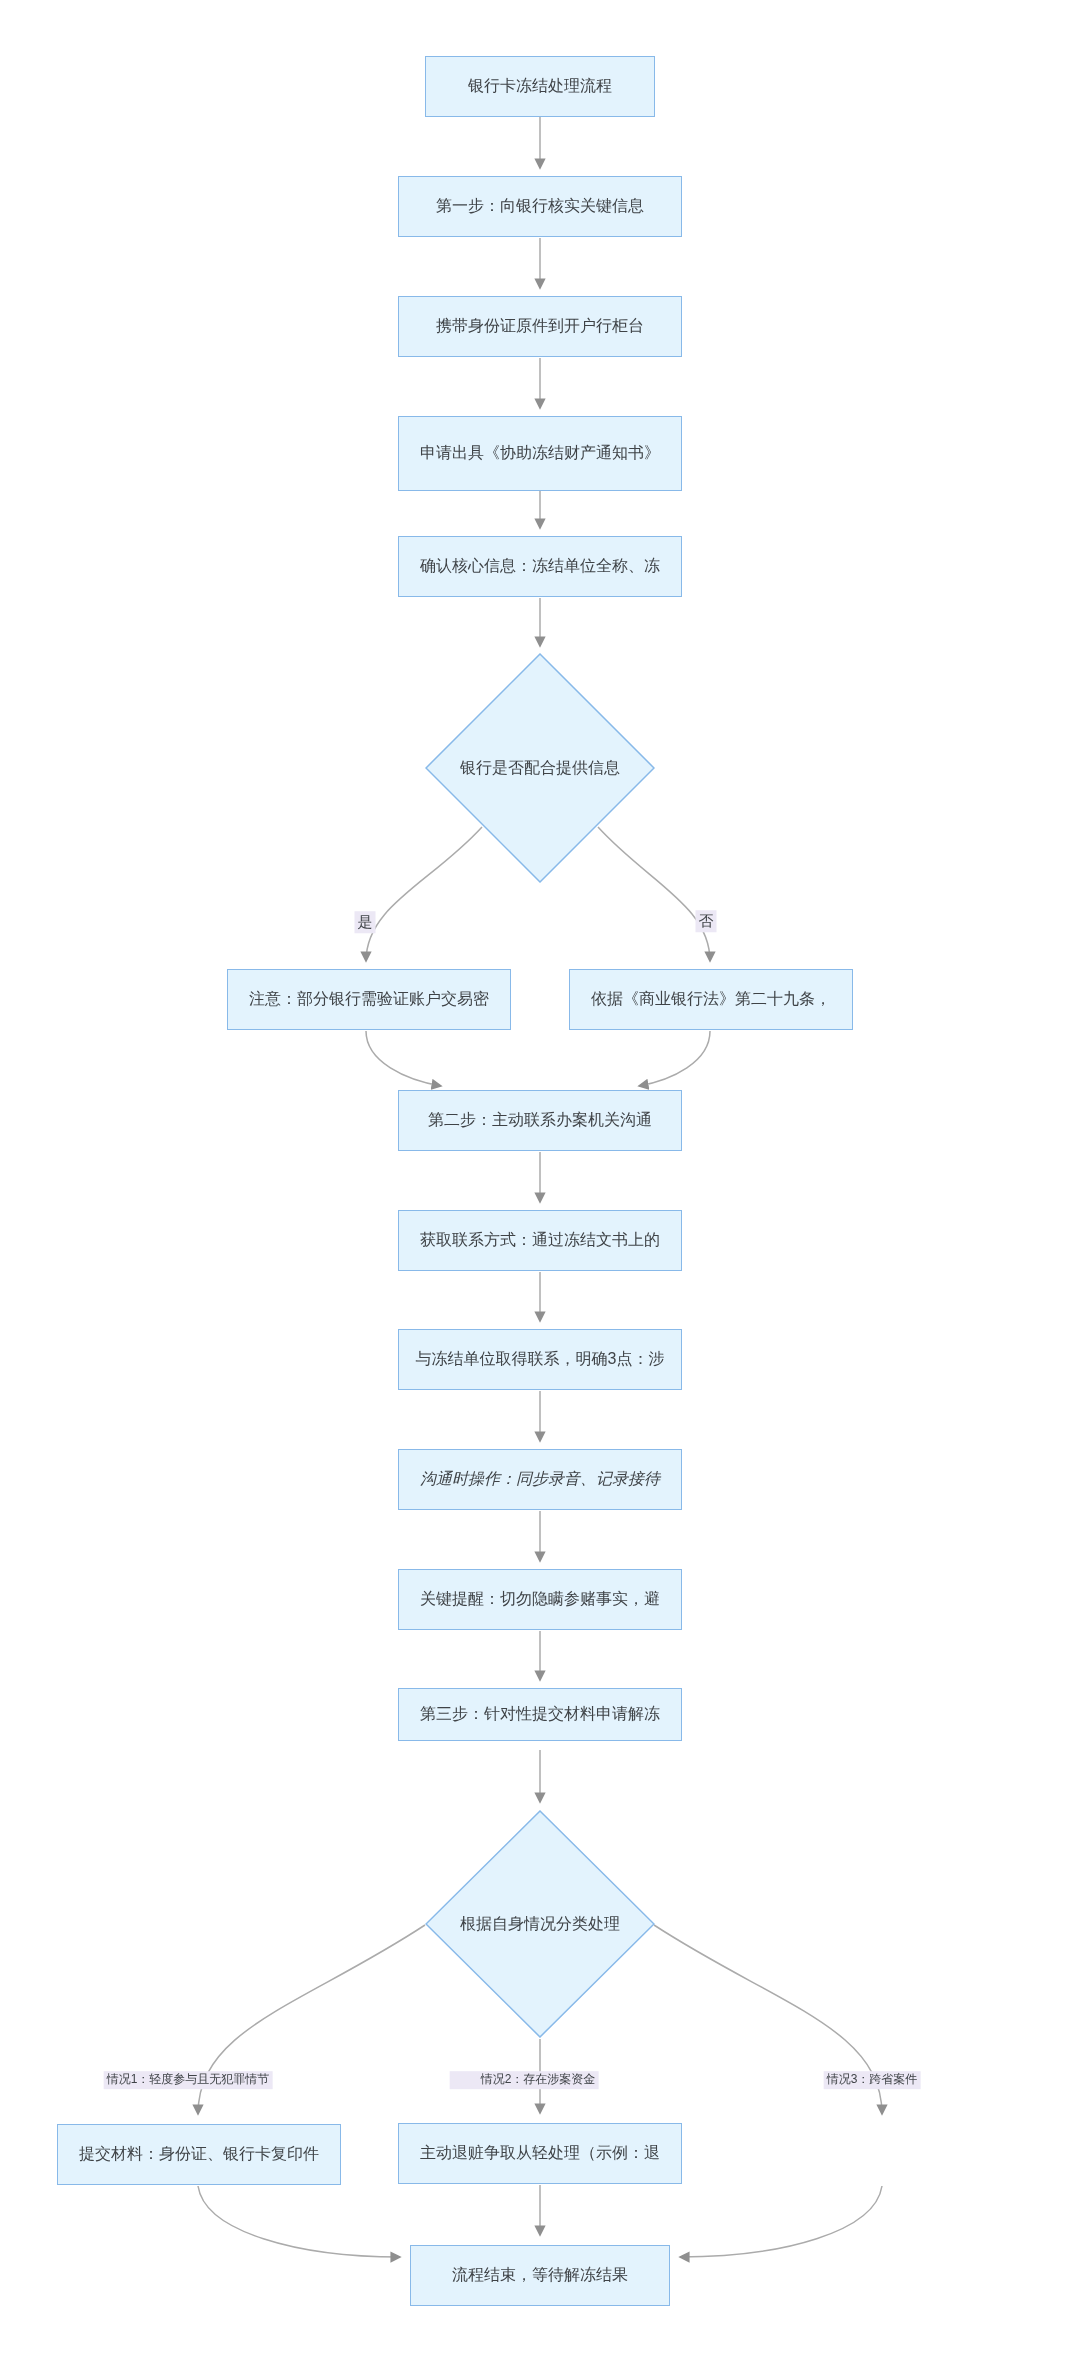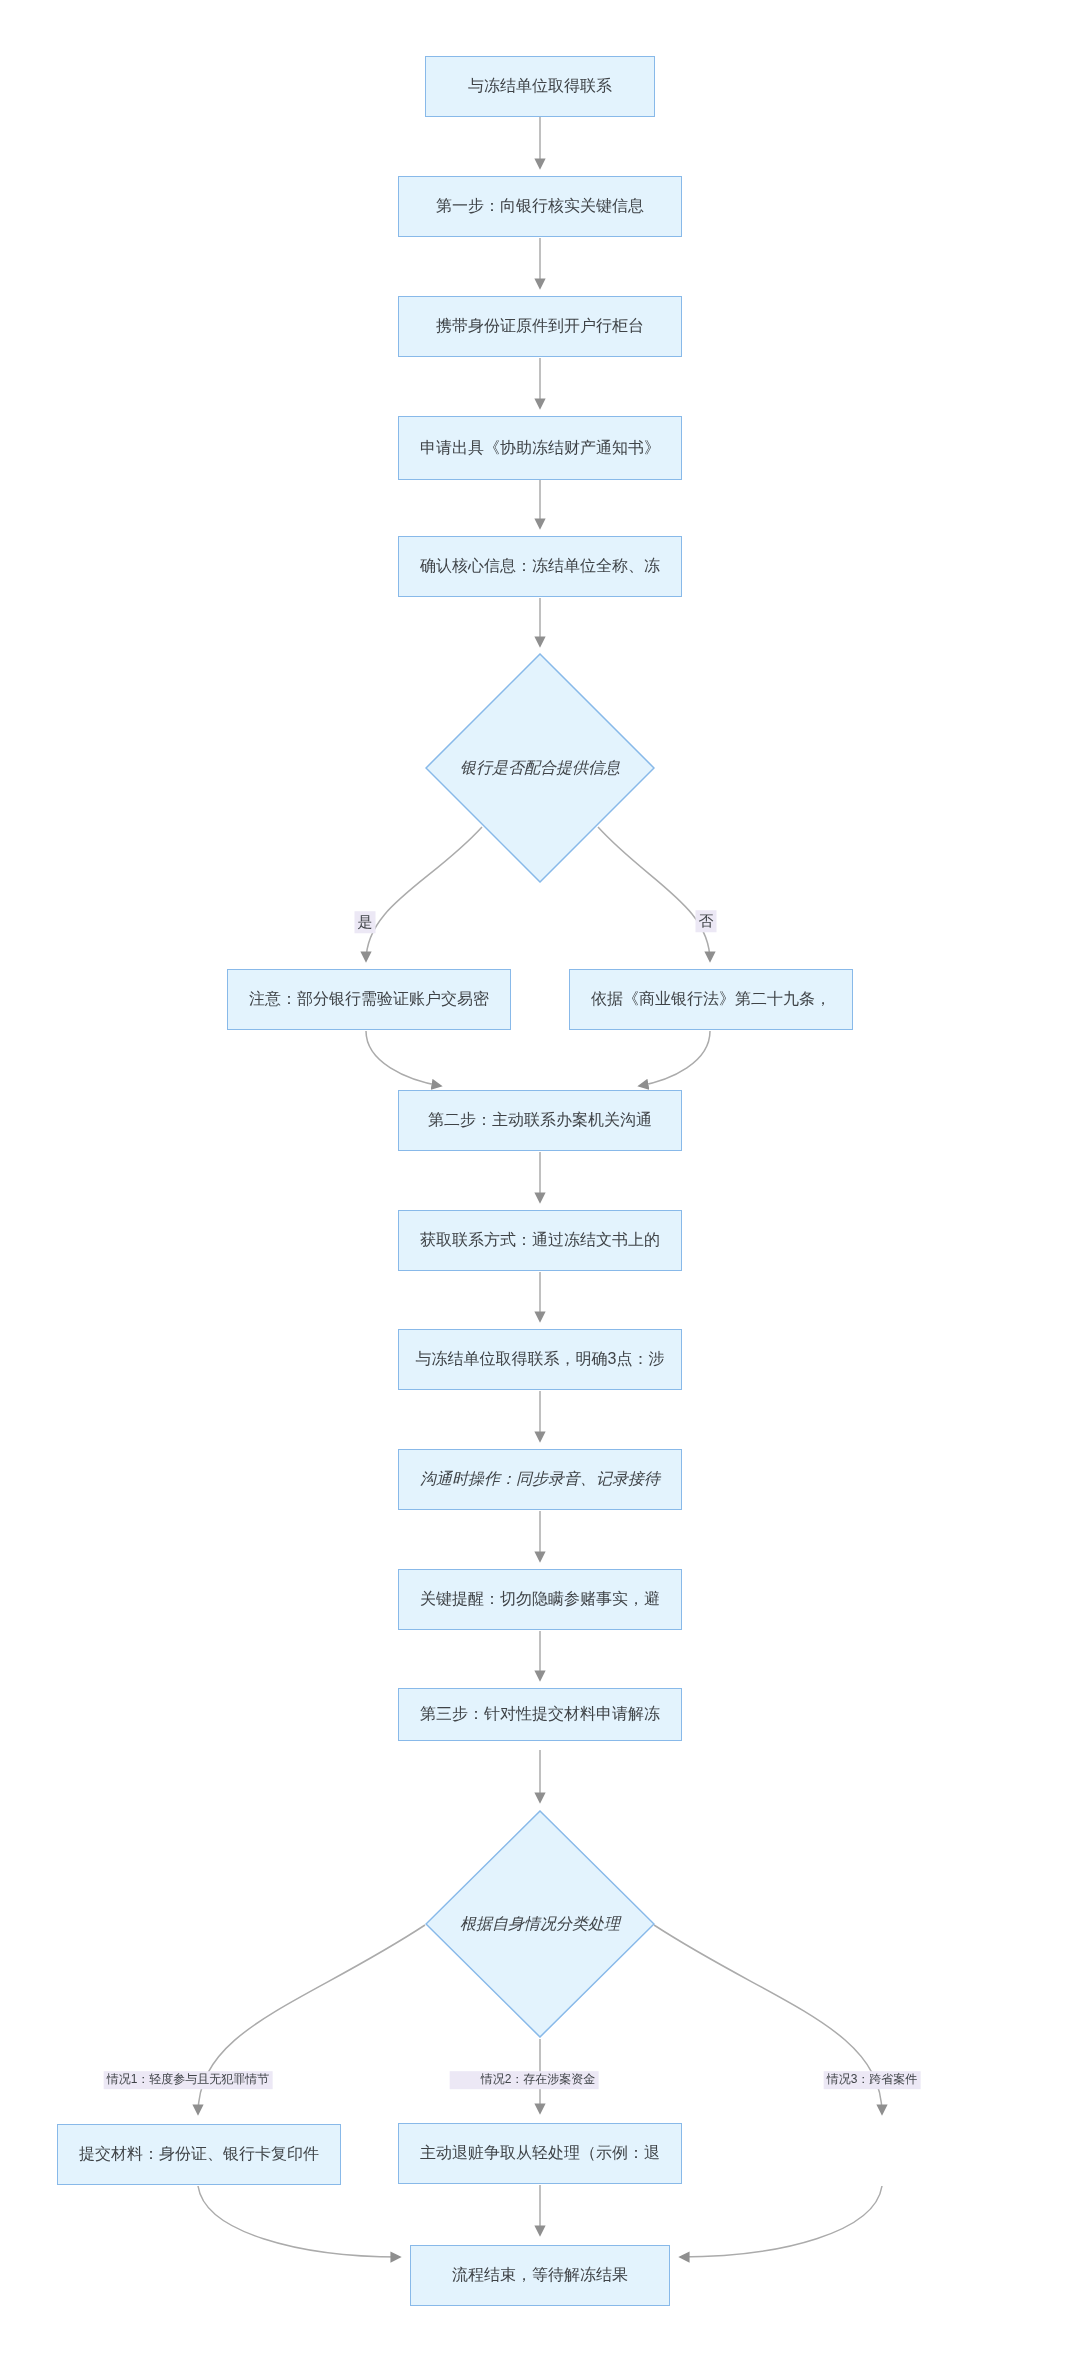--- a/index.html
+++ b/index.html
@@ -22,21 +22,21 @@
     white-space:nowrap;overflow:hidden;
     text-align:center;
   }
   .diamond{
     position:absolute;
     display:flex;align-items:center;justify-content:center;
   }
   .diamond svg{position:absolute;left:0;top:0;}
   .diamond .dlabel{
     position:relative;
-    color:#3f4347;font-size:16px;white-space:nowrap;font-style:italic;
+    color:#3f4347;font-size:16px;white-space:nowrap;
   }
   .edge-label{
     position:absolute;
     transform:translate(-50%,-50%);
     background:#ece8f5;
     color:#3f4347;
     font-size:12px;
     line-height:1.3;
     padding:1px 3px;
     white-space:nowrap;
@@ -71,27 +71,27 @@
       <path d="M540,1750 L540,1802" marker-end="url(#arrow)"></path>
       <path d="M425,1925 C305,2004 198,2028 198,2114" marker-end="url(#arrow)"></path>
       <path d="M540,2039 L540,2113" marker-end="url(#arrow)"></path>
       <path d="M654,1925 C775,2004 882,2028 882,2114" marker-end="url(#arrow)"></path>
       <path d="M198,2186 C205,2232 298,2257 400,2257" marker-end="url(#arrow)"></path>
       <path d="M540,2185 L540,2235" marker-end="url(#arrow)"></path>
       <path d="M882,2186 C875,2232 782,2257 680,2257" marker-end="url(#arrow)"></path>
     </g>
   </svg>
 
-  <div class="node" style="left:425px;top:56px;width:230px;height:61px;">与冻结单位取得联系</div>
+  <div class="node" style="left:425px;top:56px;width:230px;height:61px;">银行卡冻结处理流程</div>
 
   <div class="node" style="left:398px;top:296px;width:284px;height:61px;">携带身份证原件到开户行柜台</div>
 
   <div class="node" style="left:398px;top:176px;width:284px;height:61px;">第一步：向银行核实关键信息</div>
 
-  <div class="node" style="left:398px;top:416px;width:284px;height:64px;">申请出具《协助冻结财产通知书》</div>
+  <div class="node" style="left:398px;top:416px;width:284px;height:75px;">申请出具《协助冻结财产通知书》</div>
 
   <div class="node" style="left:398px;top:536px;width:284px;height:61px;">确认核心信息：冻结单位全称、冻</div>
 
   <div class="diamond" style="left:425px;top:653px;width:230px;height:230px;">
     <svg width="230" height="230" viewBox="0 0 230 230">
       <polygon points="115,1 229,115 115,229 1,115" fill="#e3f3fd" stroke="#88b9e9" stroke-width="1.5"></polygon>
     </svg>
     <span class="dlabel">银行是否配合提供信息</span>
   </div>
 

